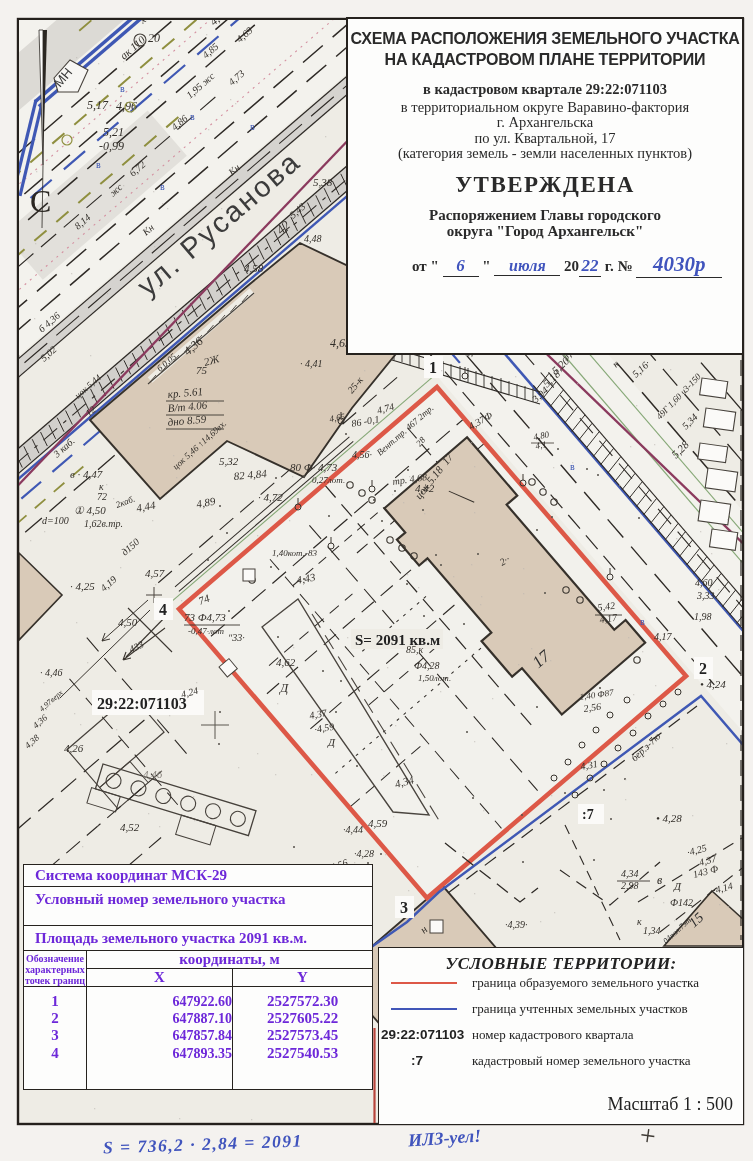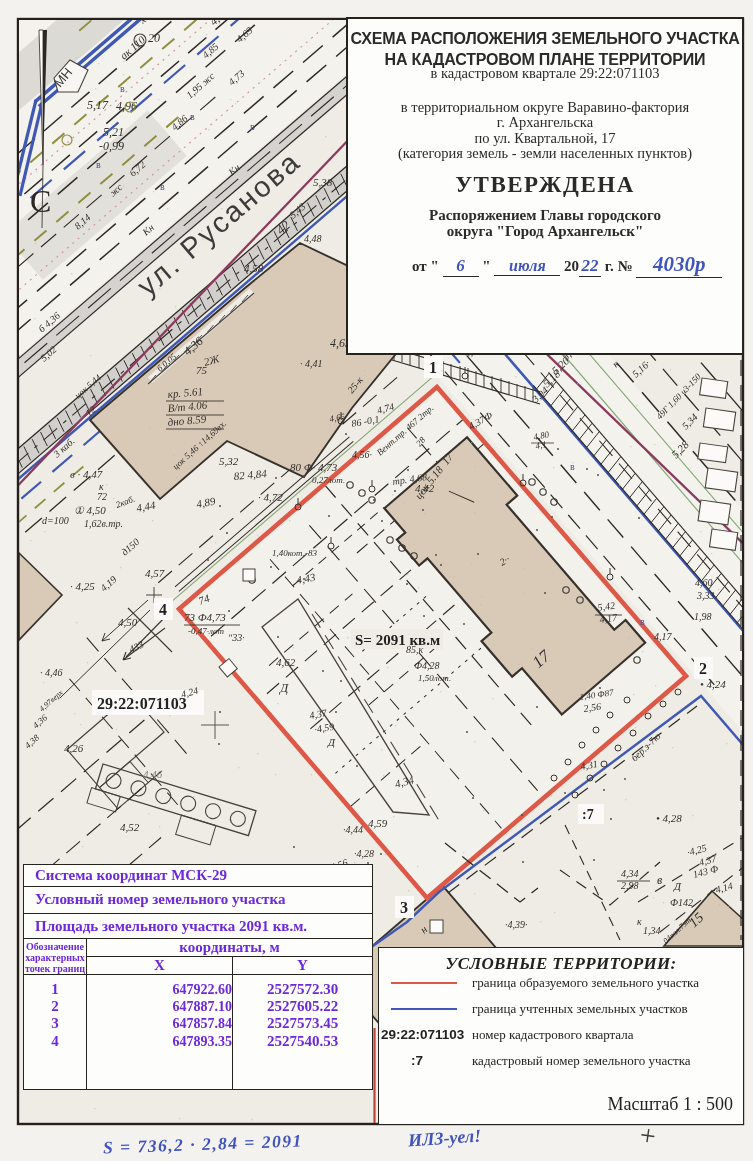--- a/index.html
+++ b/index.html
@@ -916,36 +916,36 @@
       <rect x="474" y="466" width="1.3" height="1.3" fill="#b9b5ae" opacity="0.55"></rect>
       <rect x="453" y="576" width="1.3" height="1.3" fill="#b9b5ae" opacity="0.55"></rect>
       <rect x="728" y="906" width="1.3" height="1.3" fill="#b9b5ae" opacity="0.55"></rect>
 </g>
 </svg>
 
 <div class="abs titlebox">
 
 <div class="tb" style="top:9px;font-family:'Liberation Sans',sans-serif;font-weight:bold;font-size:16px;line-height:21px;letter-spacing:-0.2px">СХЕМА РАСПОЛОЖЕНИЯ ЗЕМЕЛЬНОГО УЧАСТКА<br>НА КАДАСТРОВОМ ПЛАНЕ ТЕРРИТОРИИ</div>
 
-<div class="tb" style="top:46px;font-weight:normal;font-size:14.5px">в кадастровом квартале 29:22:071103</div>
+<div class="tb" style="top:62px;font-weight:bold;font-size:14.5px">в кадастровом квартале 29:22:071103</div>
 
 <div class="tb" style="top:81px;font-size:14.5px;line-height:15.4px">в территориальном округе Варавино-фактория<br>г. Архангельска<br>по ул. Квартальной, 17<br>(категория земель - земли населенных пунктов)</div>
 
 <div class="tb" style="top:189px;font-weight:bold;font-size:15px;line-height:15.5px">Распоряжением Главы городского<br>округа "Город Архангельск"</div>
 
 <div class="tb" style="top:153px;font-weight:bold;font-size:23px;letter-spacing:1.5px">УТВЕРЖДЕНА</div>
 
 <div class="tb" style="top:233px;text-align:left;left:64px;font-weight:bold;font-size:15px">от " <span class="ul" style="width:36px"><span class="hw" style="font-size:17px">6</span></span> " <span class="ul" style="width:66px"><span class="hw" style="font-size:16px">июля</span></span> 20<span class="ul" style="width:22px"><span class="hw" style="font-size:17px">22</span></span> г. № <span class="ul" style="width:86px"><span class="hw" style="font-size:21px">4030р</span></span></div>
 </div>
 
 <div class="abs coordbox">
 
 <div class="crow">Система координат МСК-29</div>
 
-<div class="crow" style="padding-top:4px;padding-bottom:5px">Условный номер земельного участка</div>
+<div class="crow" style="padding-top:4px;padding-bottom:17px">Условный номер земельного участка</div>
 
 <div class="crow" style="padding-top:4px;padding-bottom:3px">Площадь земельного участка 2091 кв.м.</div>
 
 <div class="ctable" style="border-bottom:1.4px solid #26221e">
 <div style="border-right:1.4px solid #26221e;font-size:10px;line-height:11px;text-align:center;padding-top:2px">Обозначение характерных точек границ</div>
 <div style="grid-column:2/4">
         <div style="text-align:center;font-size:15px;border-bottom:1.4px solid #26221e">координаты, м</div>
 <div style="display:grid;grid-template-columns:146px 139px">
           <div style="text-align:center;font-size:15px;border-right:1.4px solid #26221e">X</div>
           <div style="text-align:center;font-size:15px">Y</div>

